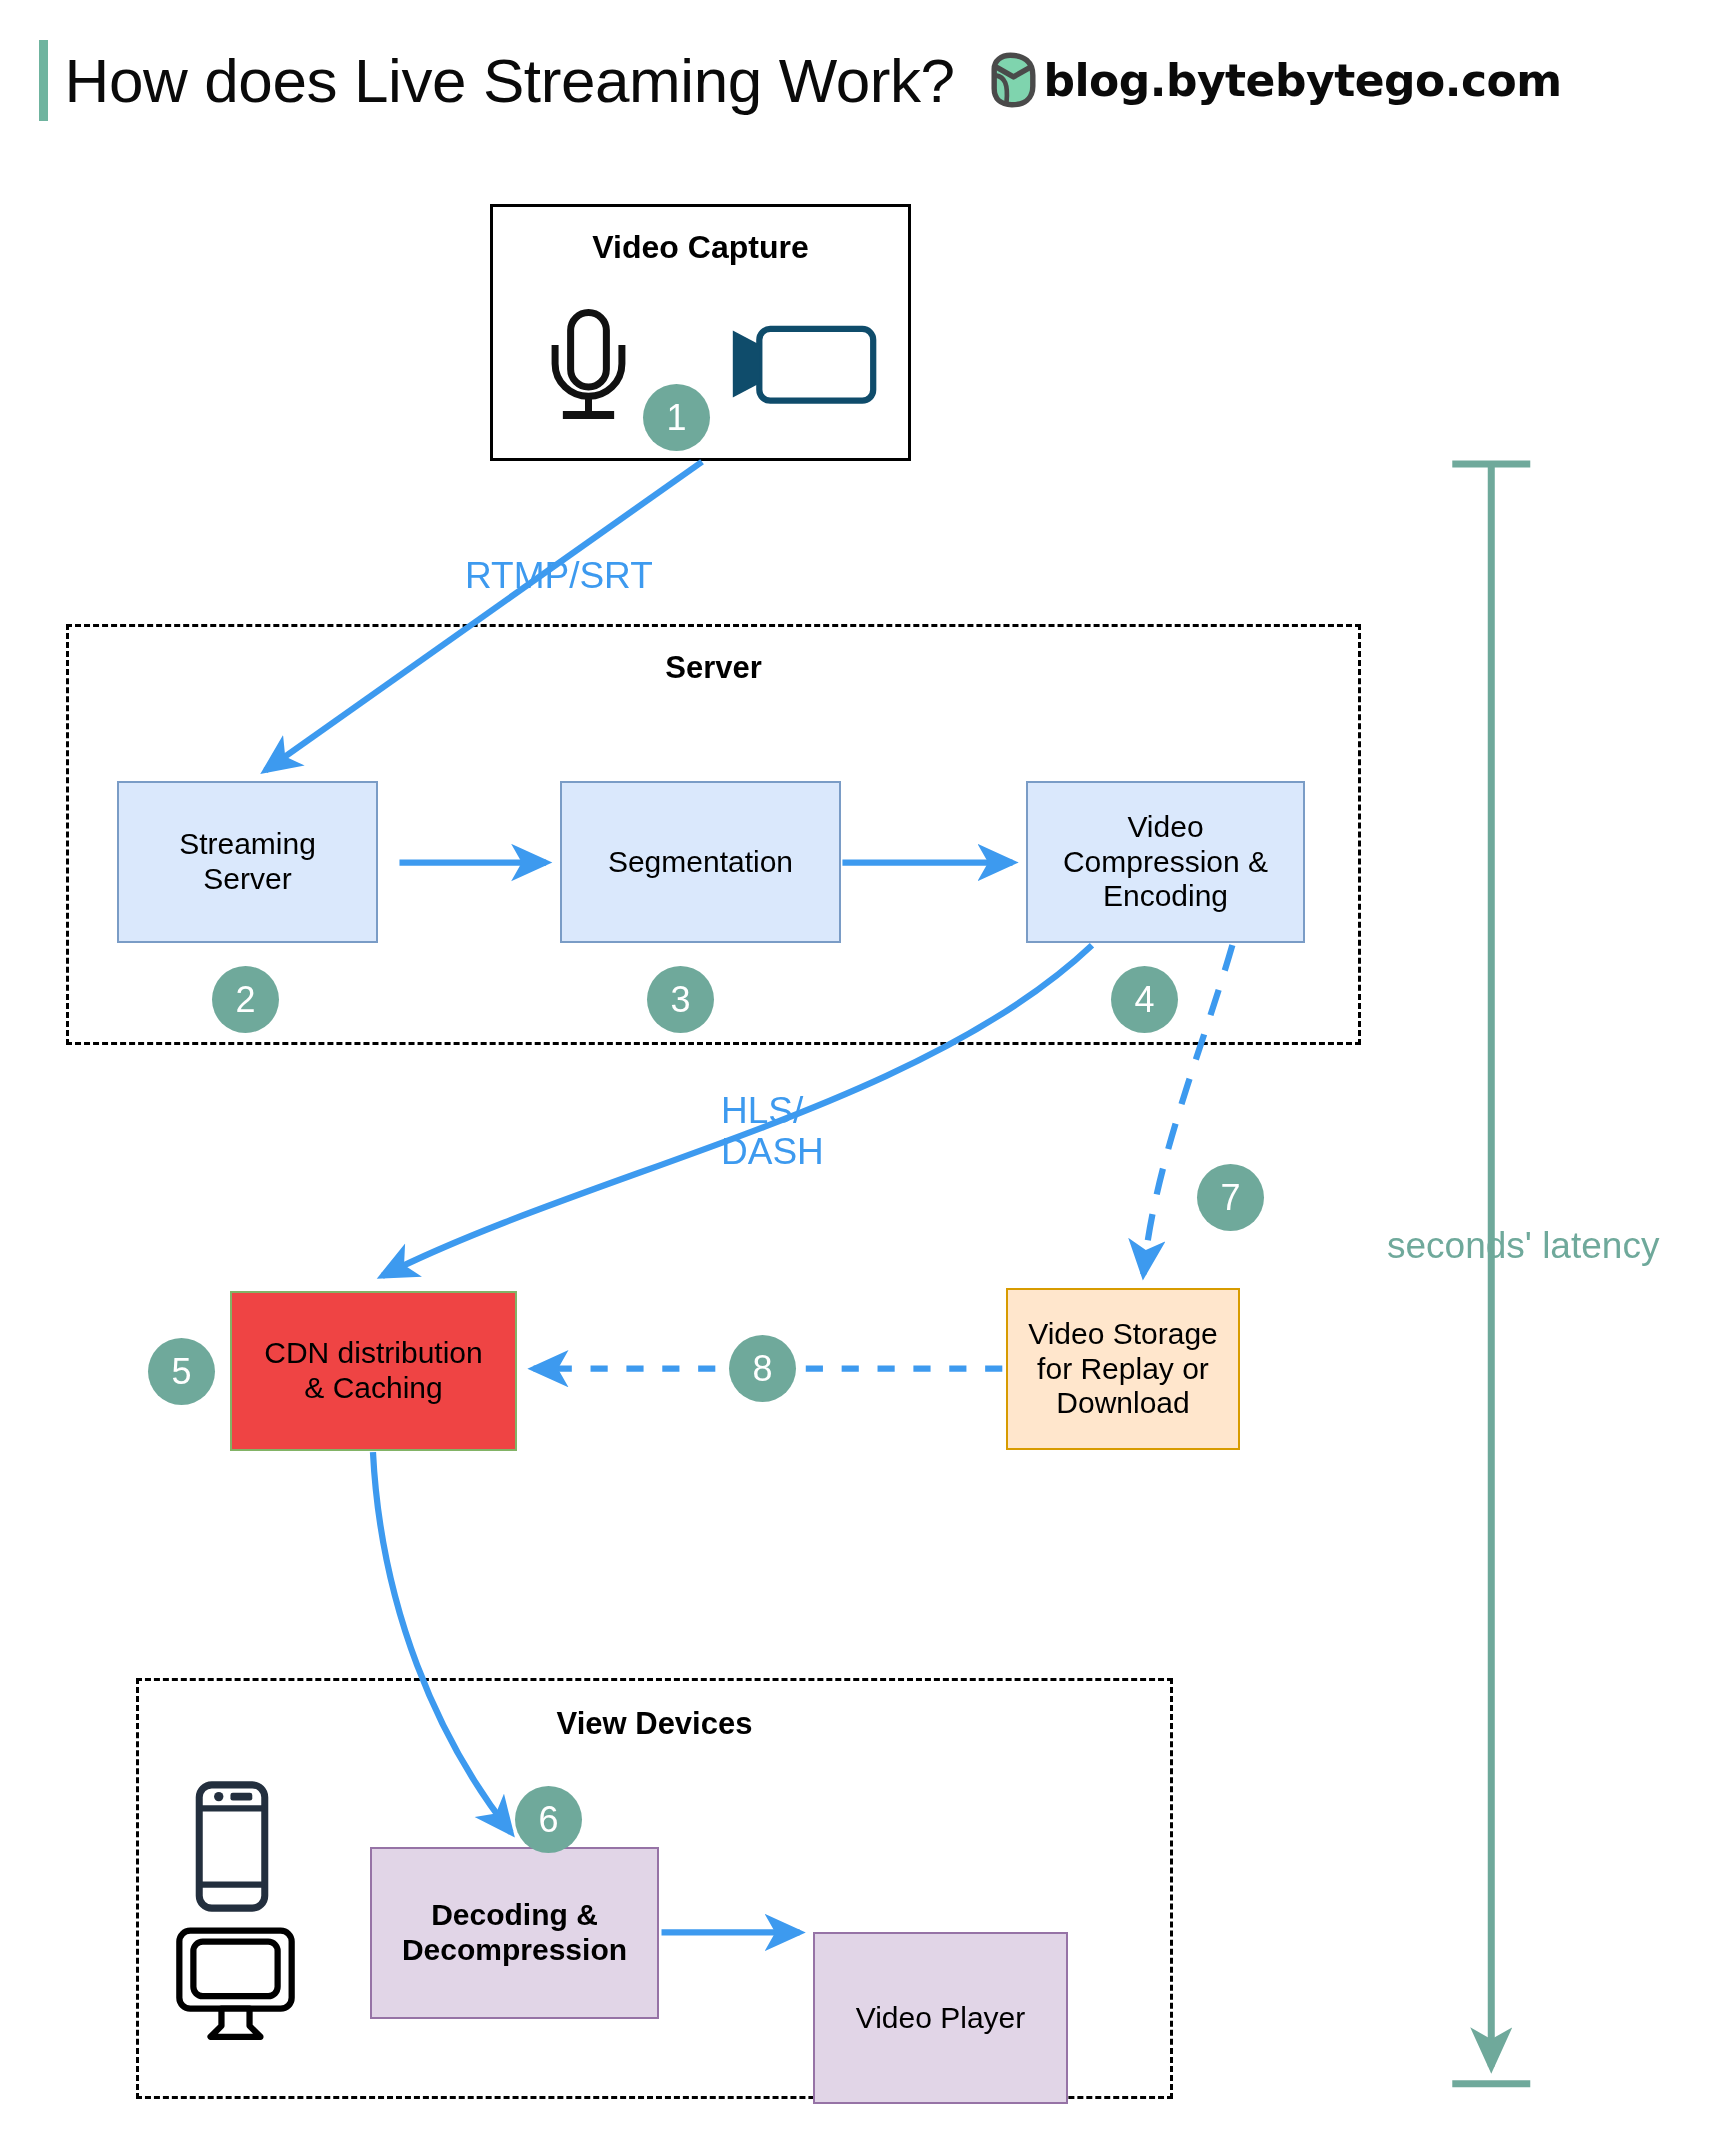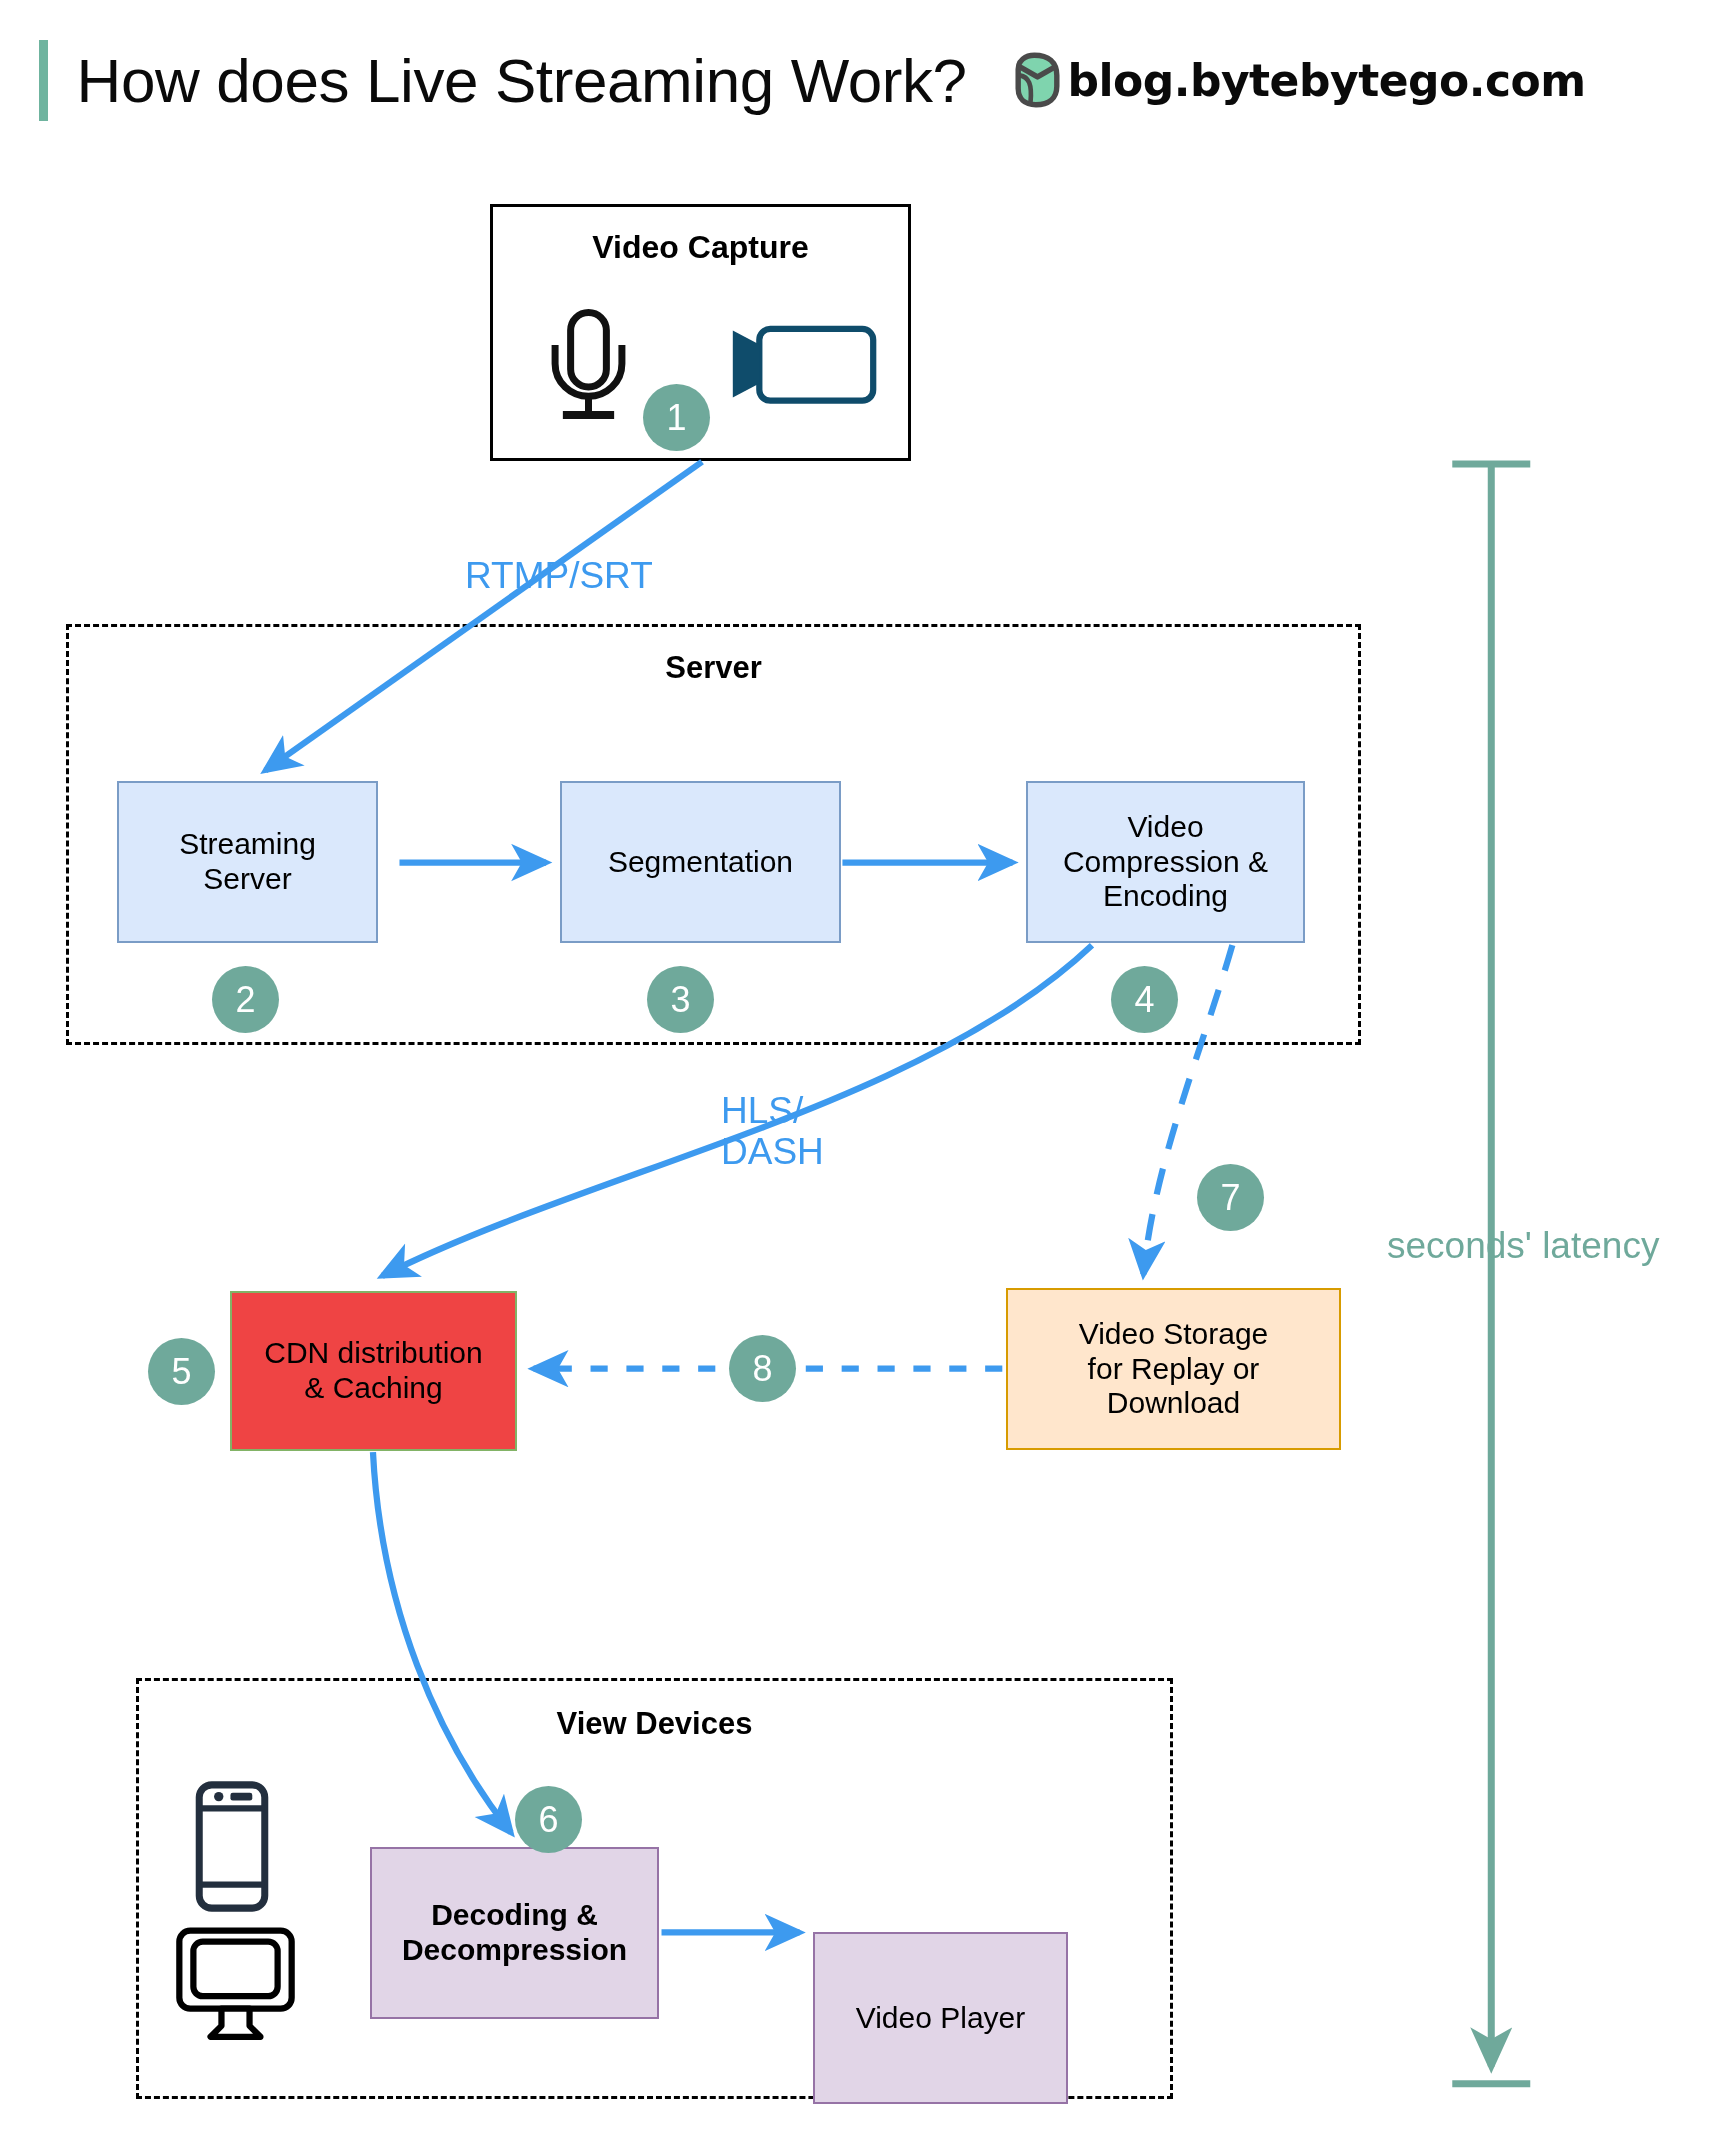--- a/index.html
+++ b/index.html
@@ -19,21 +19,20 @@
   }
 
   
   #title-bar {
     position: absolute;
     left: 39px;
     top: 37px;
     display: flex;
     align-items: center;
     height: 86px;
-    gap: 12px;
   }
   #title-accent {
     width: 8.6px;
     height: 81px;
     background: #6FB49F;
     margin-right: 17px;
   }
   #title-text {
     font-size: 62px;
     color: #0a0a0a;
@@ -113,21 +112,21 @@
   }
   .blue-box { background: #dae8fc; border: 2.3px solid #7a9cc6; }
   .green-box { background: #ef4444; border: 2.3px solid #82b366; }
   .orange-box { background: #ffe6cc; border: 2.3px solid #d79b00; }
   .purple-box { background: #e1d5e7; border: 2.3px solid #9673a6; }
 
   #box-streaming   { left: 117px;  top: 781px; width: 261px; height: 162px; }
   #box-segmentation{ left: 560px;  top: 781px; width: 281px; height: 162px; }
   #box-compression { left: 1026px; top: 781px; width: 279px; height: 162px; }
   #box-cdn         { left: 230px;  top: 1291px; width: 287px; height: 160px; }
-  #box-storage     { left: 1006px; top: 1288px; width: 335px; height: 162px; }
+  #box-storage     { left: 1006px; top: 1288px; width: 234px; height: 162px; }
   #box-decoding    { left: 370px;  top: 1847px; width: 289px; height: 172px; }
   #box-player      { left: 813px; top: 1932px; width: 255px; height: 172px; }
 
   
   .badge {
     position: absolute;
     width: 67px; height: 67px;
     border-radius: 50%;
     background: #6FA99B;
     color: #ffffff;

